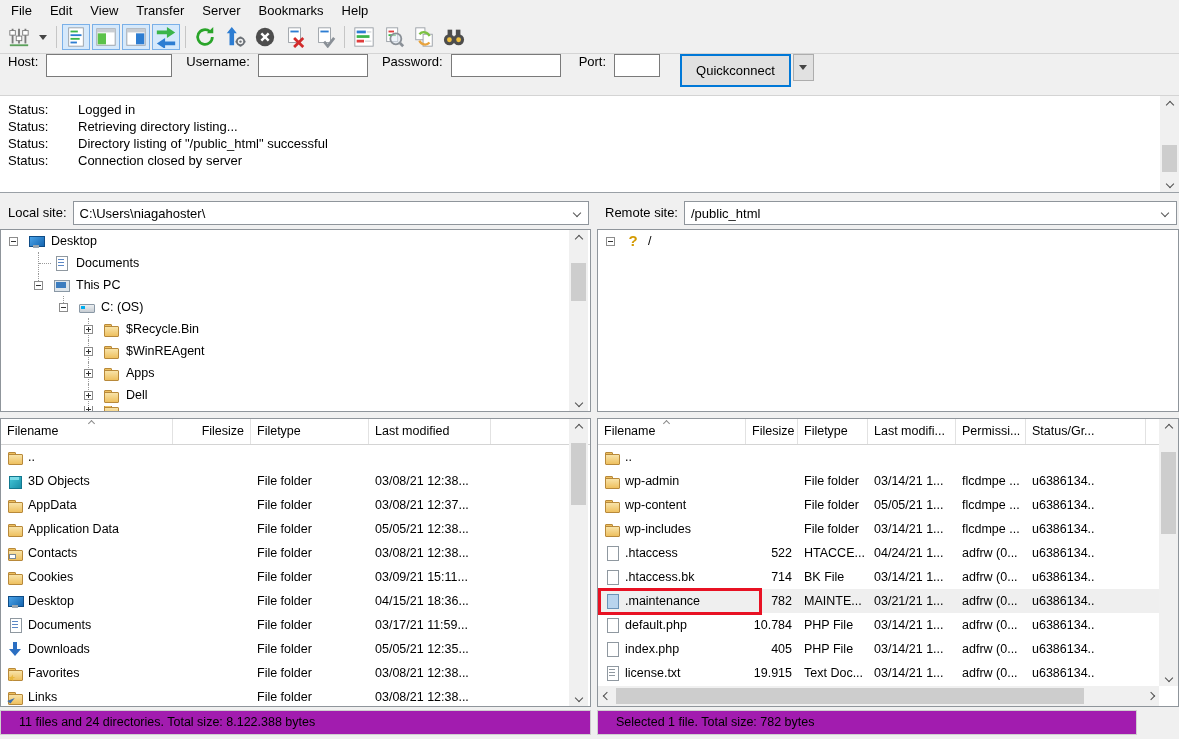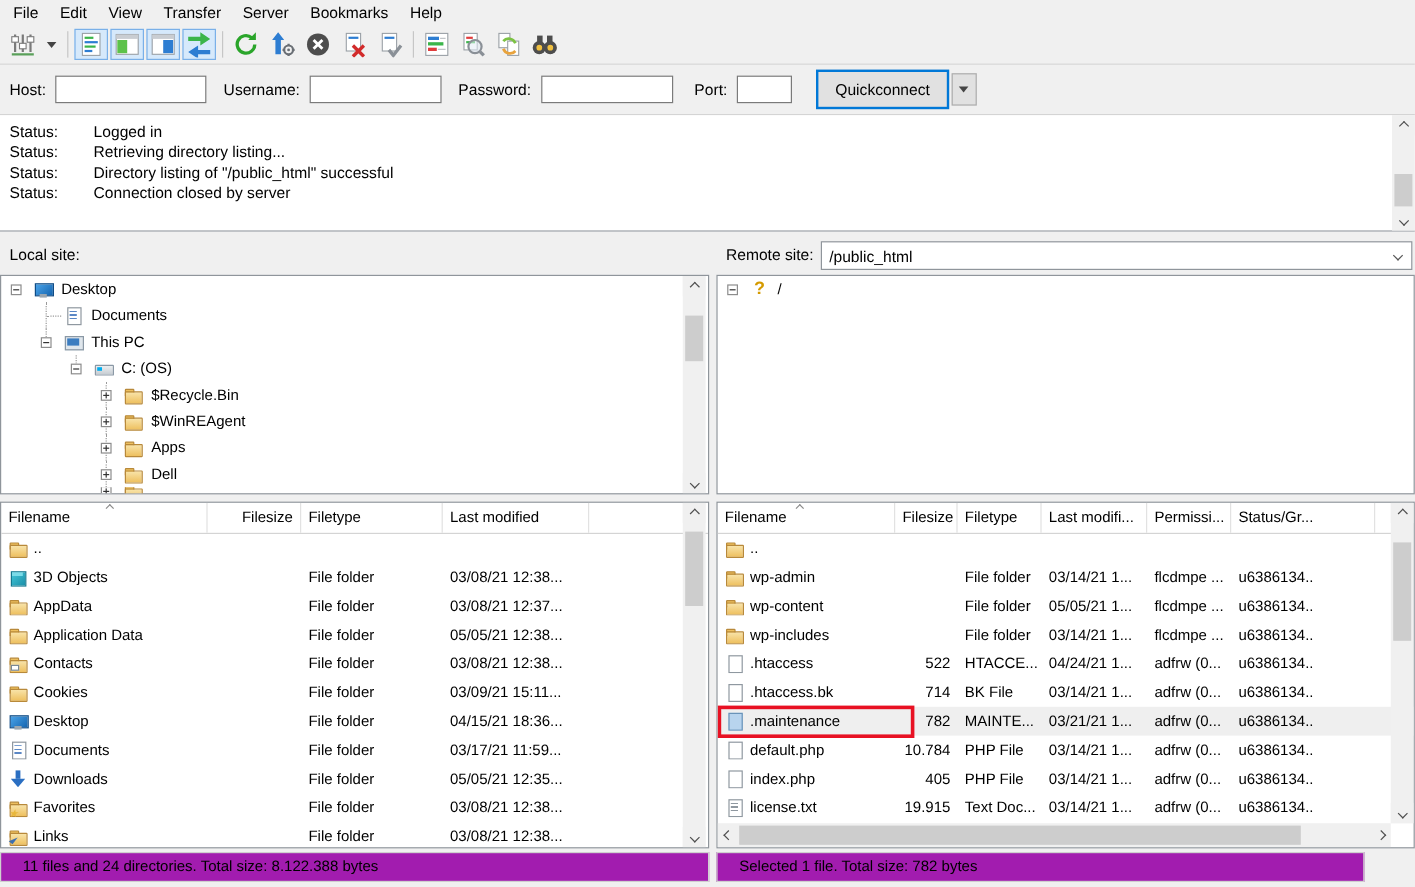--- a/index.html
+++ b/index.html
@@ -13,21 +13,21 @@
   
   .toolbar{position:absolute;left:0;top:21px;width:1179px;height:33px;background:#f0f0f0;display:flex;align-items:center;padding-left:4px;border-bottom:1px solid #d4d4d4}
   .tbtn{width:28px;height:26px;display:flex;align-items:center;justify-content:center;margin:0 1px;border:1px solid transparent}
   .tbtn svg{display:block}
   .tbtn.toggled{background:#d6e9fb;border:1px solid #7ab0e8}
   .tsep{width:1px;height:22px;background:#c6c6c6;margin:0 4px}
   .dd-arrow{width:0;height:0;border-left:4px solid transparent;border-right:4px solid transparent;border-top:5px solid #444}
   .tbtn.dd{width:16px}
 
   
-  .qcbar{position:absolute;left:0;top:54px;width:1179px;height:42px;background:#f0f0f0;display:flex;align-items:center;padding-left:8px;border-bottom:1px solid #d4d4d4;font-size:13px}
+  .qcbar{position:absolute;left:0;top:54px;width:1179px;height:42px;background:#f0f0f0;display:flex;align-items:flex-start;padding-left:8px;border-bottom:1px solid #d4d4d4;font-size:13px}
   .qcbar label{margin-right:8px}
   .qcbar input{height:23px;border:1px solid #7a7a7a;background:#fff;font:inherit;padding:0 4px}
   .in-host{width:126px;margin-right:14px}
   .in-user{width:110px;margin-right:14px}
   .in-pass{width:110px;margin-right:18px}
   .in-port{width:46px;margin-right:20px}
   .qc-btn{height:33px;padding:0 14px;background:#e1e1e1;border:2px solid #0078d7;font:inherit;margin-right:2px}
   .qc-dd{width:21px;height:27px;background:#e1e1e1;border:1px solid #adadad;display:flex;align-items:center;justify-content:center}
 
   
@@ -326,20 +326,24 @@
       </span>
     <span class="vthumb" style="top:49px;height:27px"></span>
     <span class="sbtn dn">
         <i class="ch dn"></i>
       </span>
   </div>
 </div>
 
 <div class="pathbar" style="left:2px;top:200px;width:587px">
   <span class="plabel">Local site:</span>
+  <span class="combo">
+    <span class="cval">C:\Users\niagahoster\</span>
+    <i class="ch dn"></i>
+  </span>
 </div>
 <div class="treepane" style="left:0;top:229px;width:591px;height:183px">
   <div class="trow">
     <span class="sp" style="width:8px"></span>
       <span class="exp"></span>
       <span class="gap10"></span>
     <span class="fi monitor"></span>
     <span class="tlabel">Desktop</span>
   </div>
   <div class="trow">

